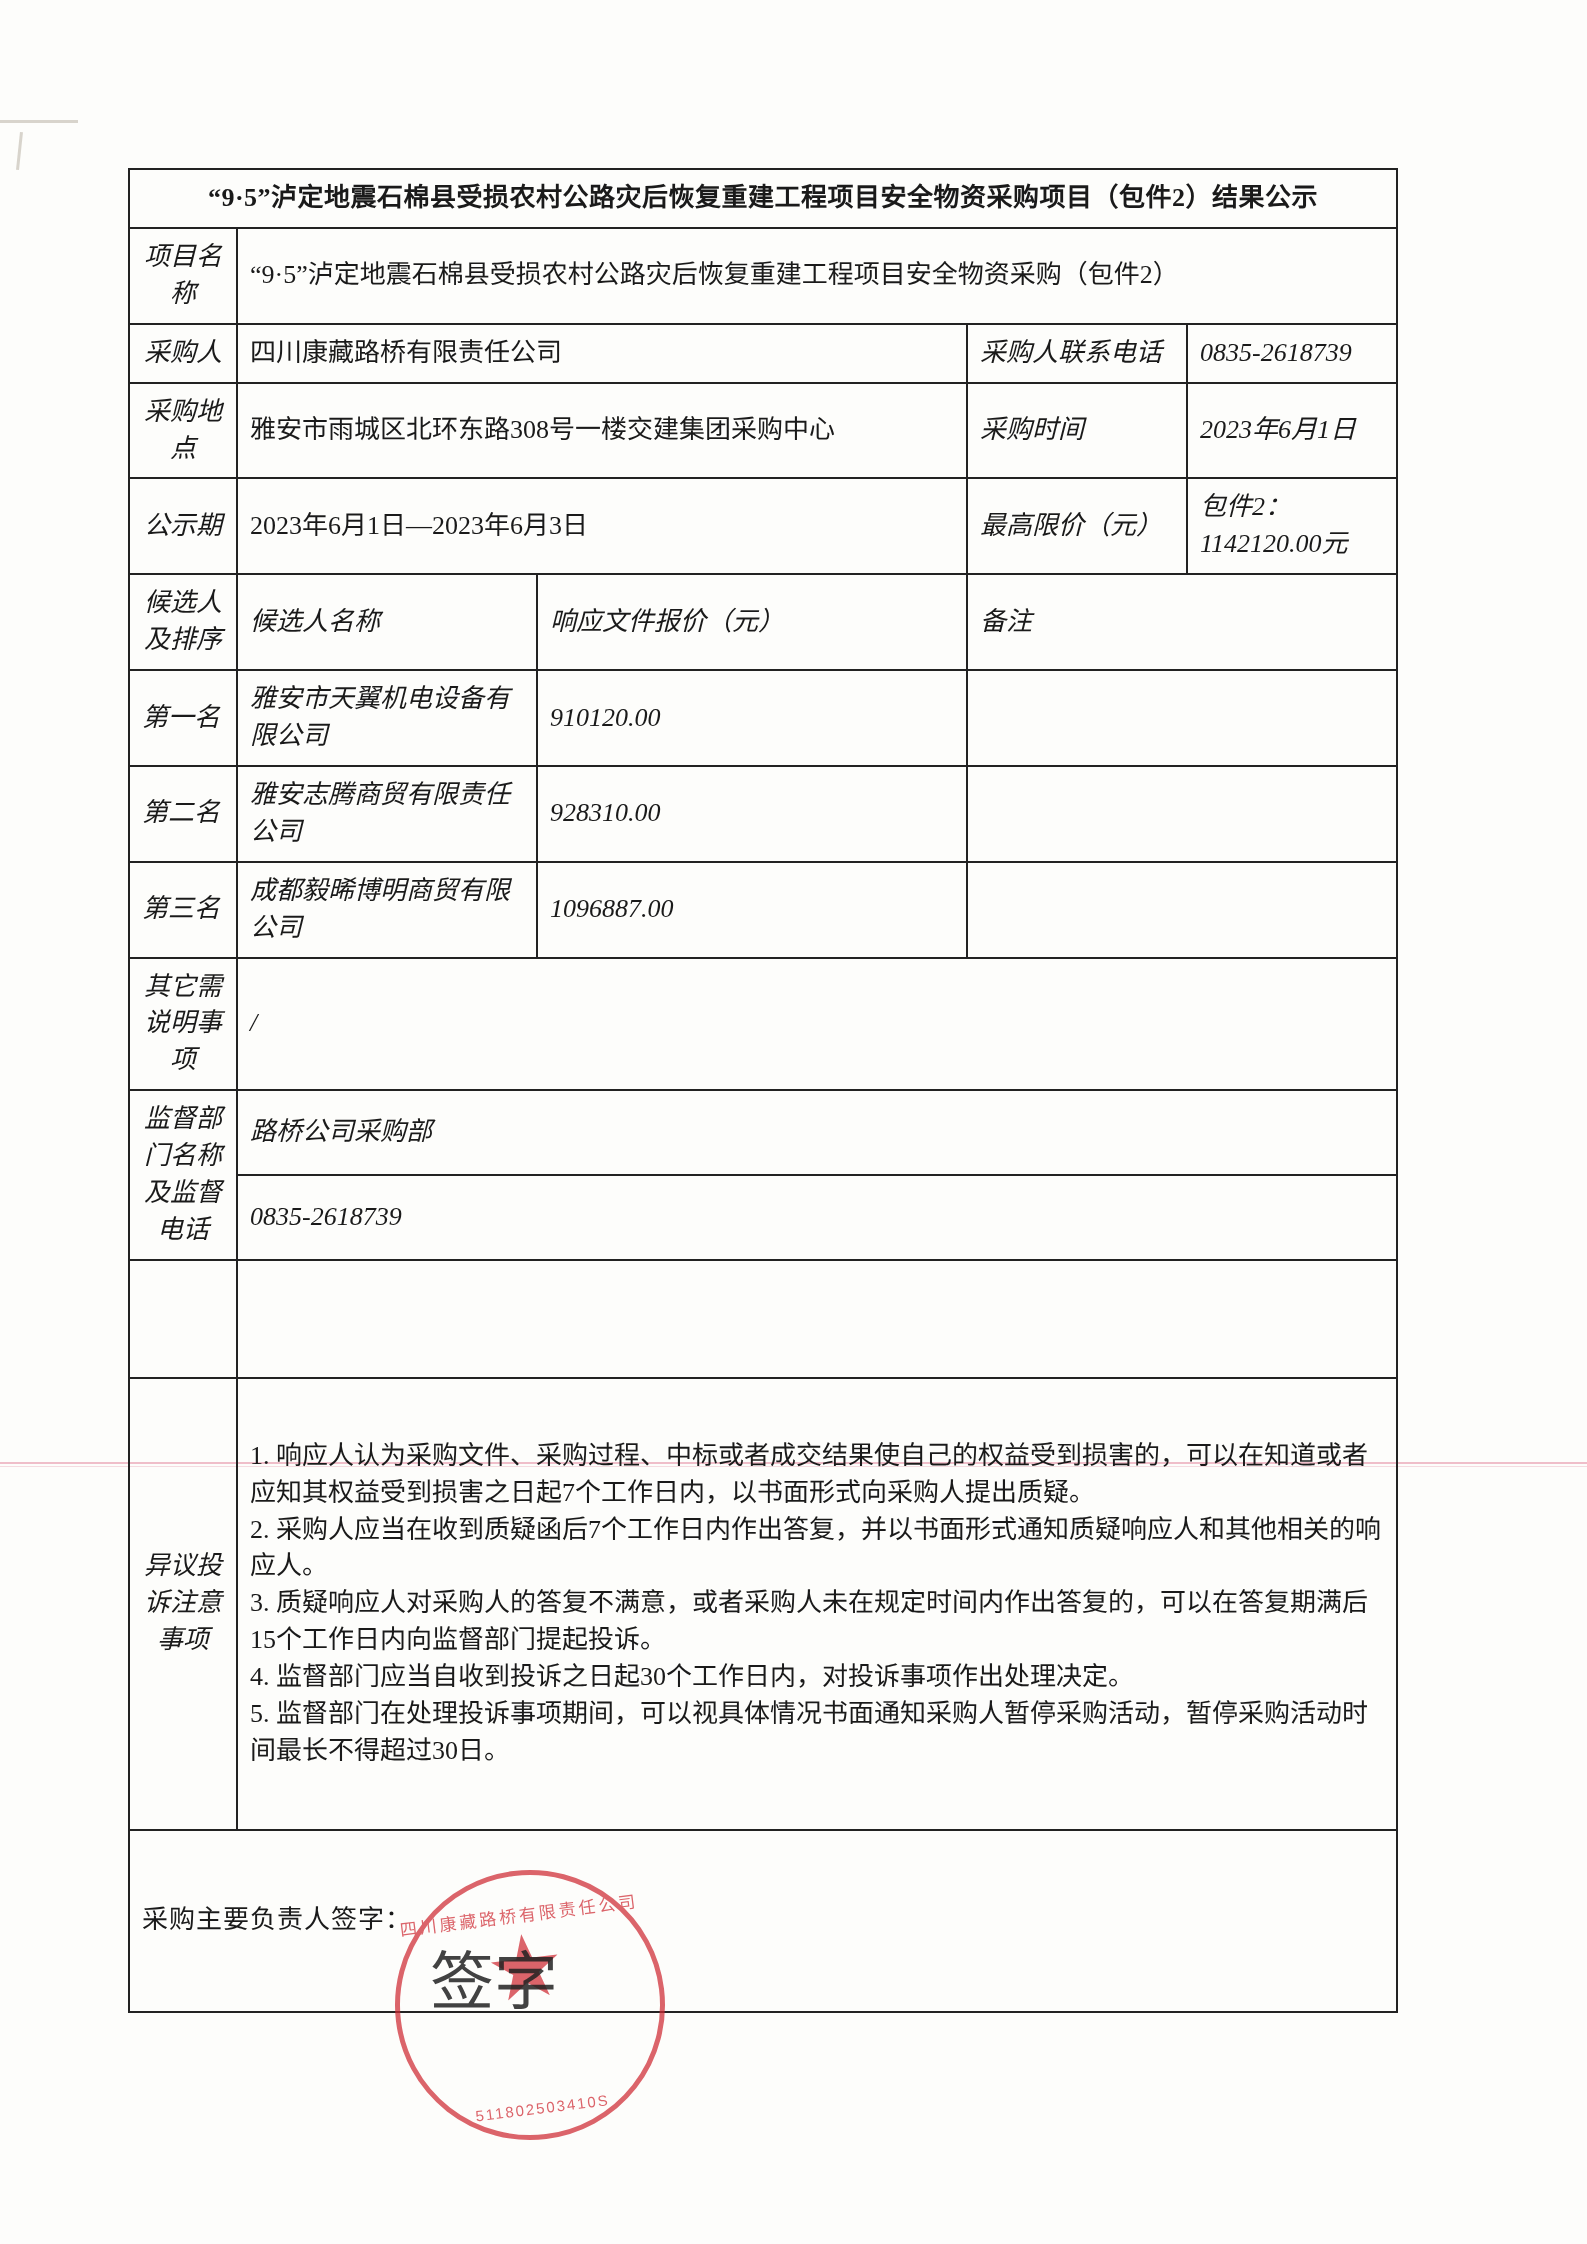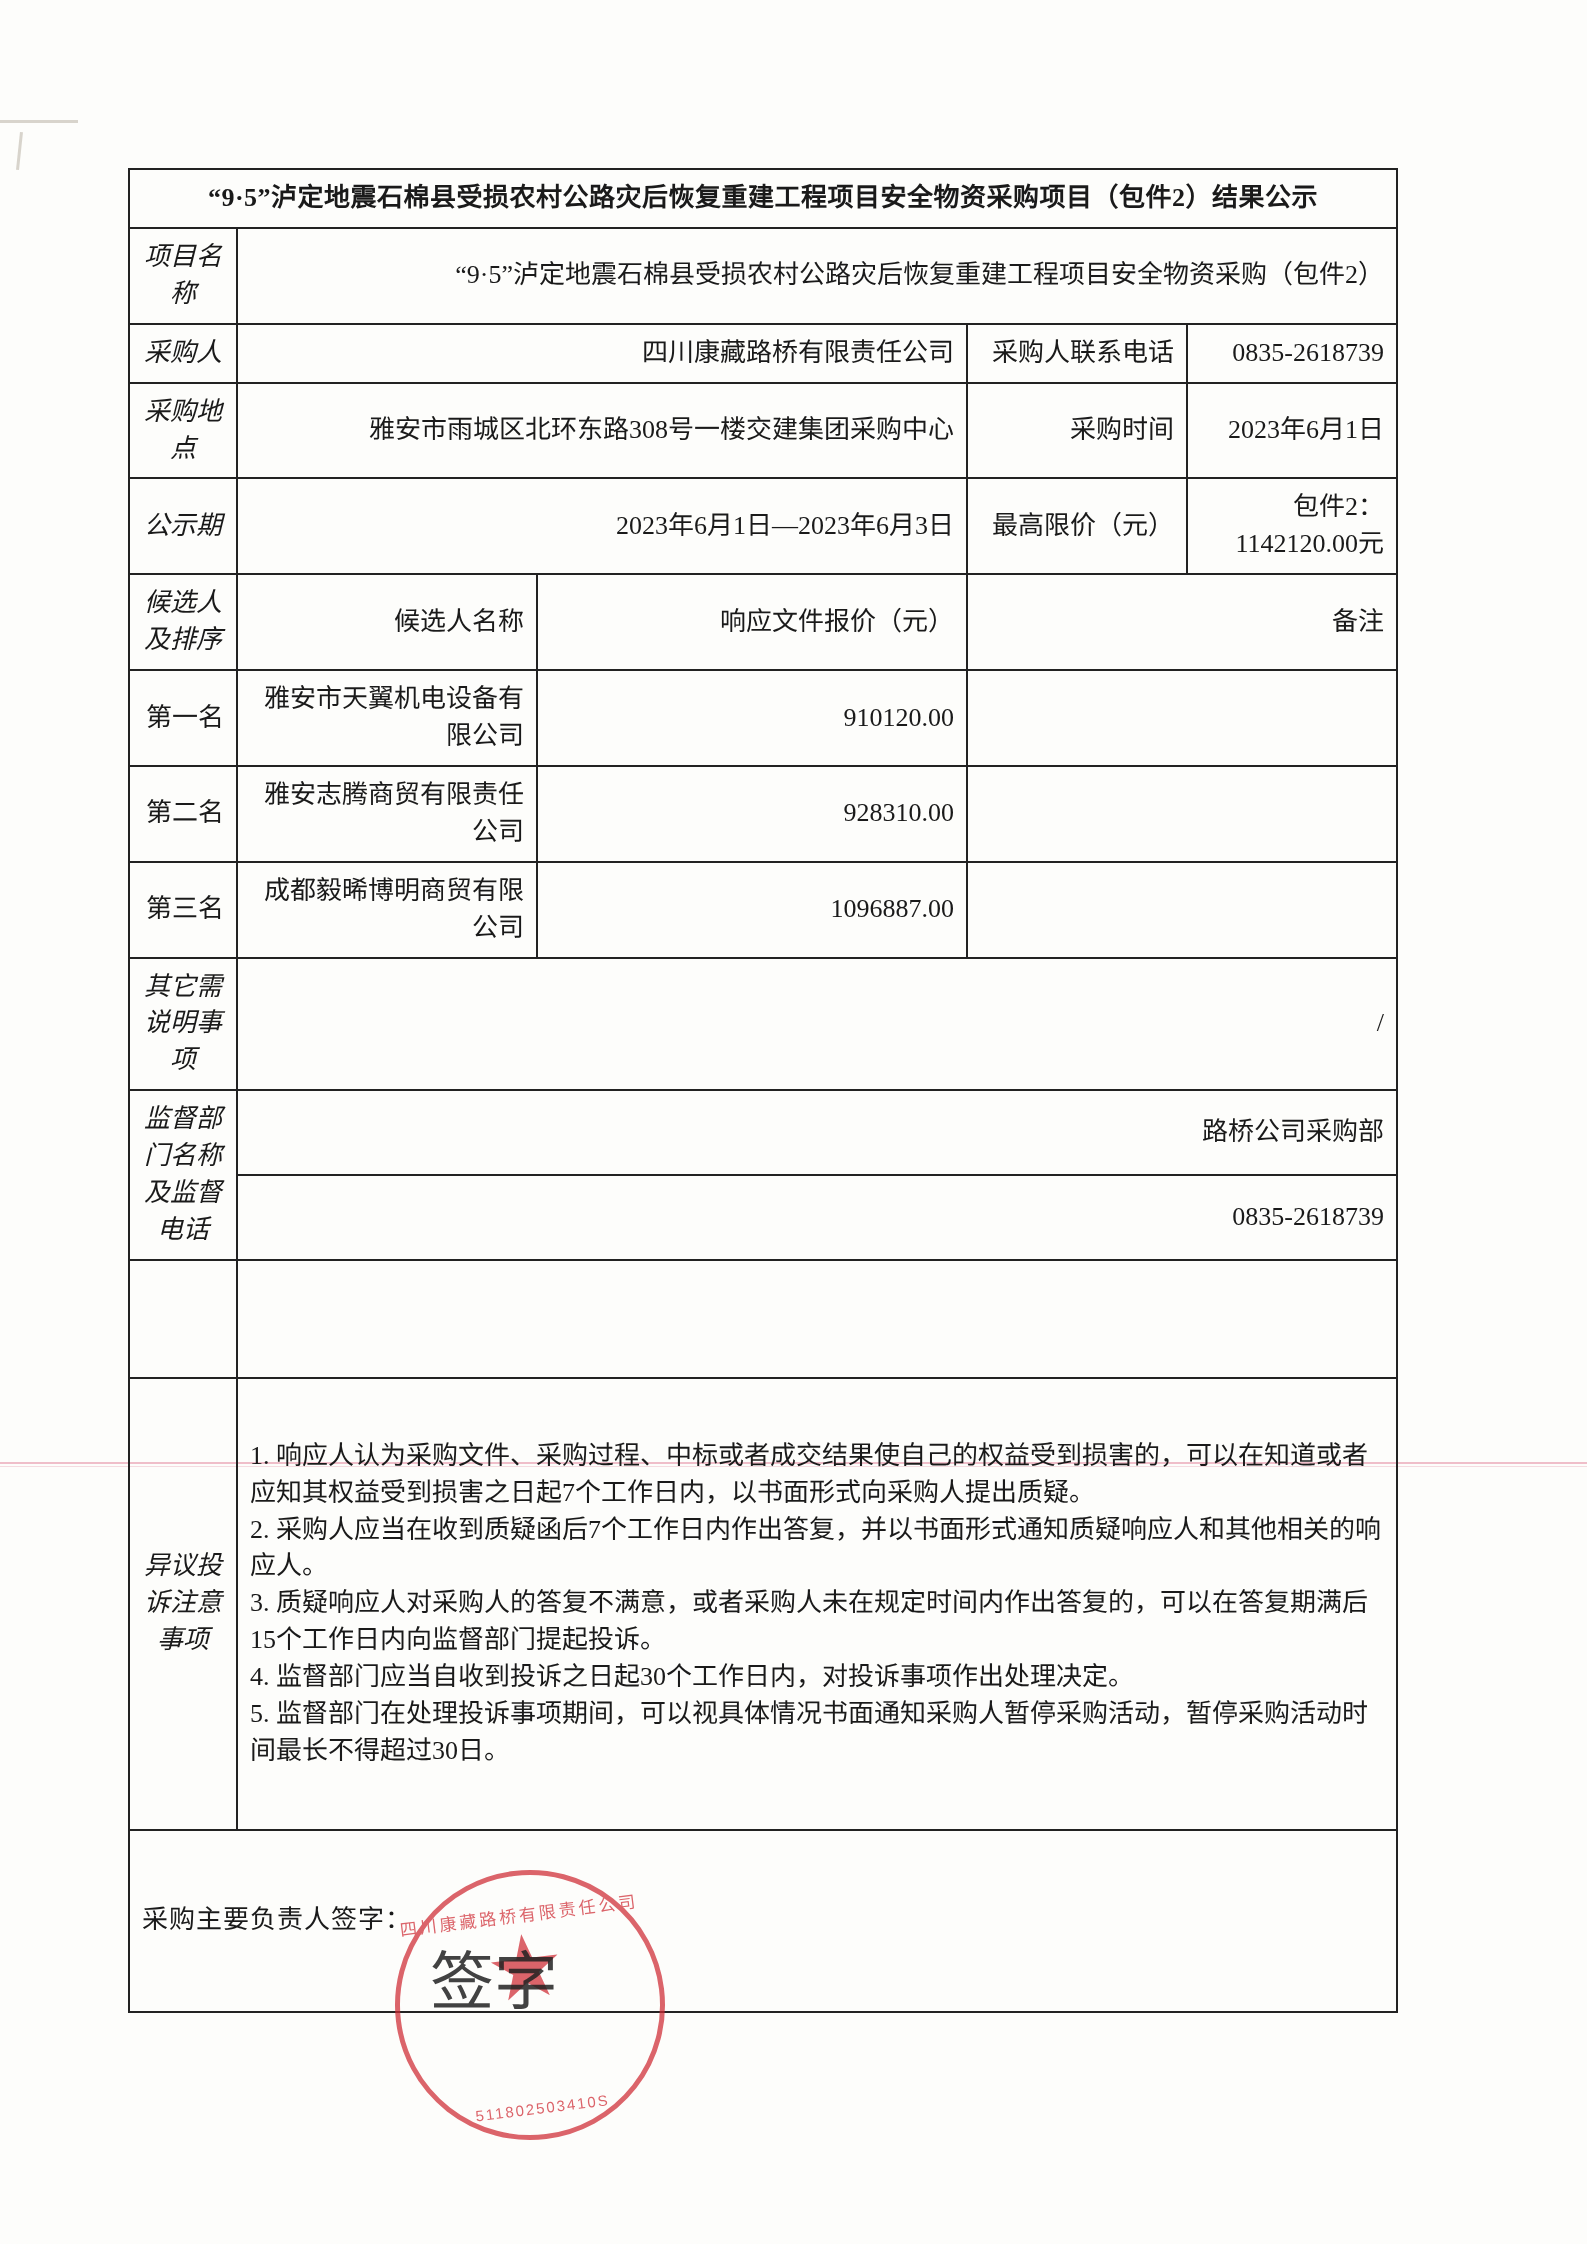--- a/index.html
+++ b/index.html
@@ -70,22 +70,22 @@
     line-height: 1.45;
     letter-spacing: .5px;
   }
   .lbl {
     text-align: center;
     font-size: 26px;
     line-height: 1.35;
     padding: 8px 4px;
     font-style: italic;
   }
-  .ctr { text-align: right; }
-  .lft { text-align: right; }
+  .ctr { text-align: left; font-style: italic; }
+  .lft { text-align: left; }
   .small-note { font-size: 25px; }
 
   .notes-cell {
     text-align: left;
     font-size: 25.5px;
     line-height: 1.62;
     padding: 14px 16px 16px 16px;
     vertical-align: top;
   }
   .notes-cell p { margin: 0; }

